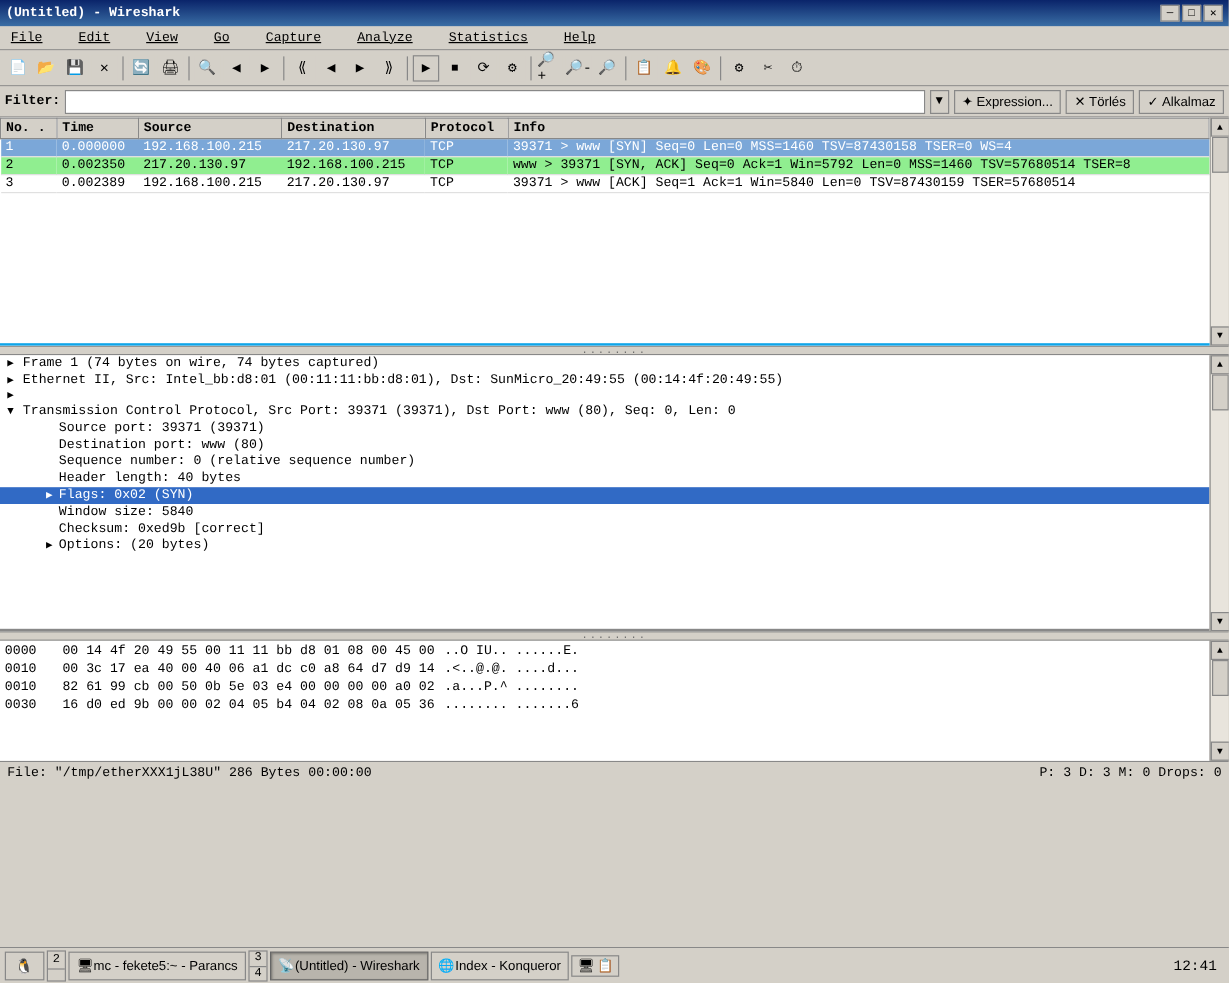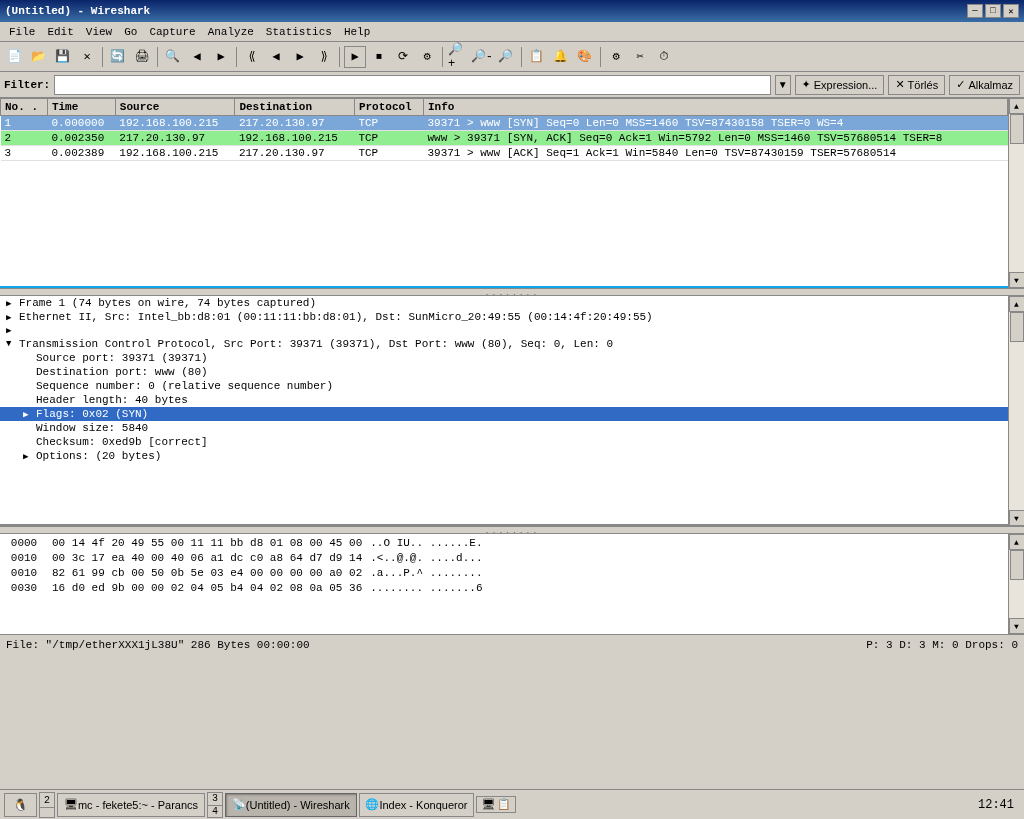--- a/index.html
+++ b/index.html
@@ -28,24 +28,25 @@
       cursor: pointer;
       color: black;
     }
 
     
     .menu-bar {
       background: #d4d0c8;
       border-bottom: 1px solid #888;
       padding: 2px 4px;
       display: flex;
-      gap: 2px;
+      gap: 20px;
       height: 20px;
       align-items: center;
       font-size: 11px;
+      text-decoration: underline;
     }
     .menu-item { padding: 1px 5px; cursor: pointer; }
 
     
     .toolbar {
       background: #d4d0c8;
       border-bottom: 1px solid #888;
       padding: 2px 4px;
       display: flex;
       gap: 2px;
@@ -157,21 +158,21 @@
     }
     .detail-item {
       padding: 1px 6px;
       cursor: pointer;
       display: flex;
       align-items: center;
       gap: 3px;
     }
     .detail-item.highlighted { background: #316ac5; color: white; }
     .detail-arrow { font-size: 9px; width: 10px; }
-    .sub-item { padding-left: 23px; }
+    .sub-item { padding-left: 36px; text-align: center; }
 
     
     .hex-dump {
       background: white;
       height: 100px;
       overflow-y: auto;
       font-size: 11px;
       font-family: 'Courier New', monospace;
       padding: 2px 4px;
     }
@@ -483,21 +484,21 @@
     </div>
     <div class="scroll-arrow">▼</div>
   </div>
 </div>
 
 <div class="resize-handle">
   <span>........</span>
 </div>
 
 <div class="panel-wrapper3">
-  <div class="hex-dump" style="flex:1; height:100px;text-align:center;">
+  <div class="hex-dump" style="flex:1; height:100px;">
     <div id="hex-rows-container">
         <div class="hex-row">
           <span class="hex-offset">0000</span>
           <span class="hex-bytes">00 14 4f 20 49 55 00 11  11 bb d8 01 08 00 45 00</span>
           <span class="hex-ascii">..O IU.. ......E.</span>
         </div>
         <div class="hex-row">
           <span class="hex-offset">0010</span>
           <span class="hex-bytes">00 3c 17 ea 40 00 40 06  a1 dc c0 a8 64 d7 d9 14</span>
           <span class="hex-ascii">.&lt;..@.@. ....d...</span>

